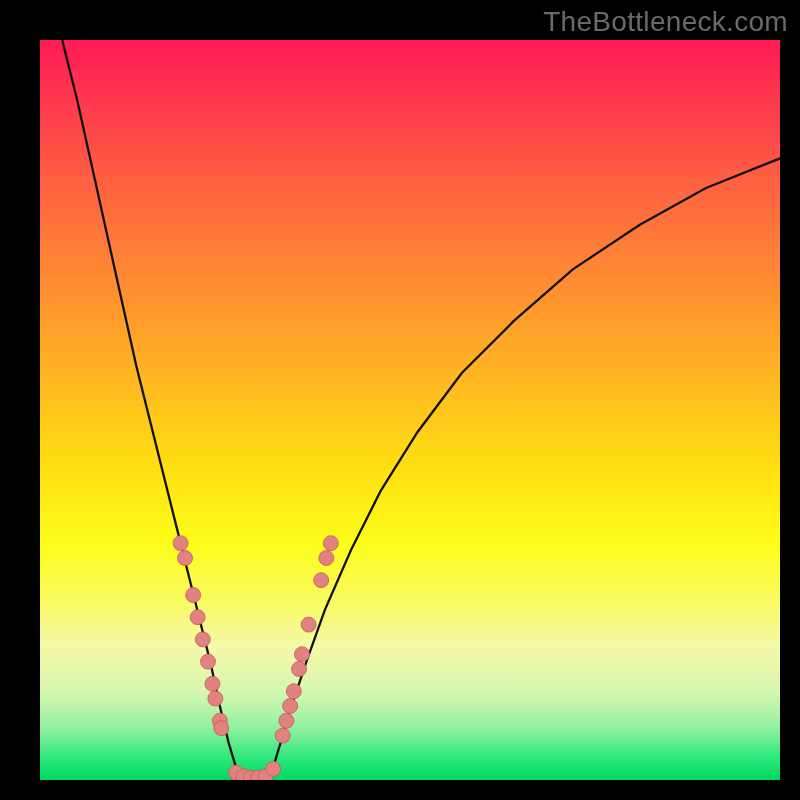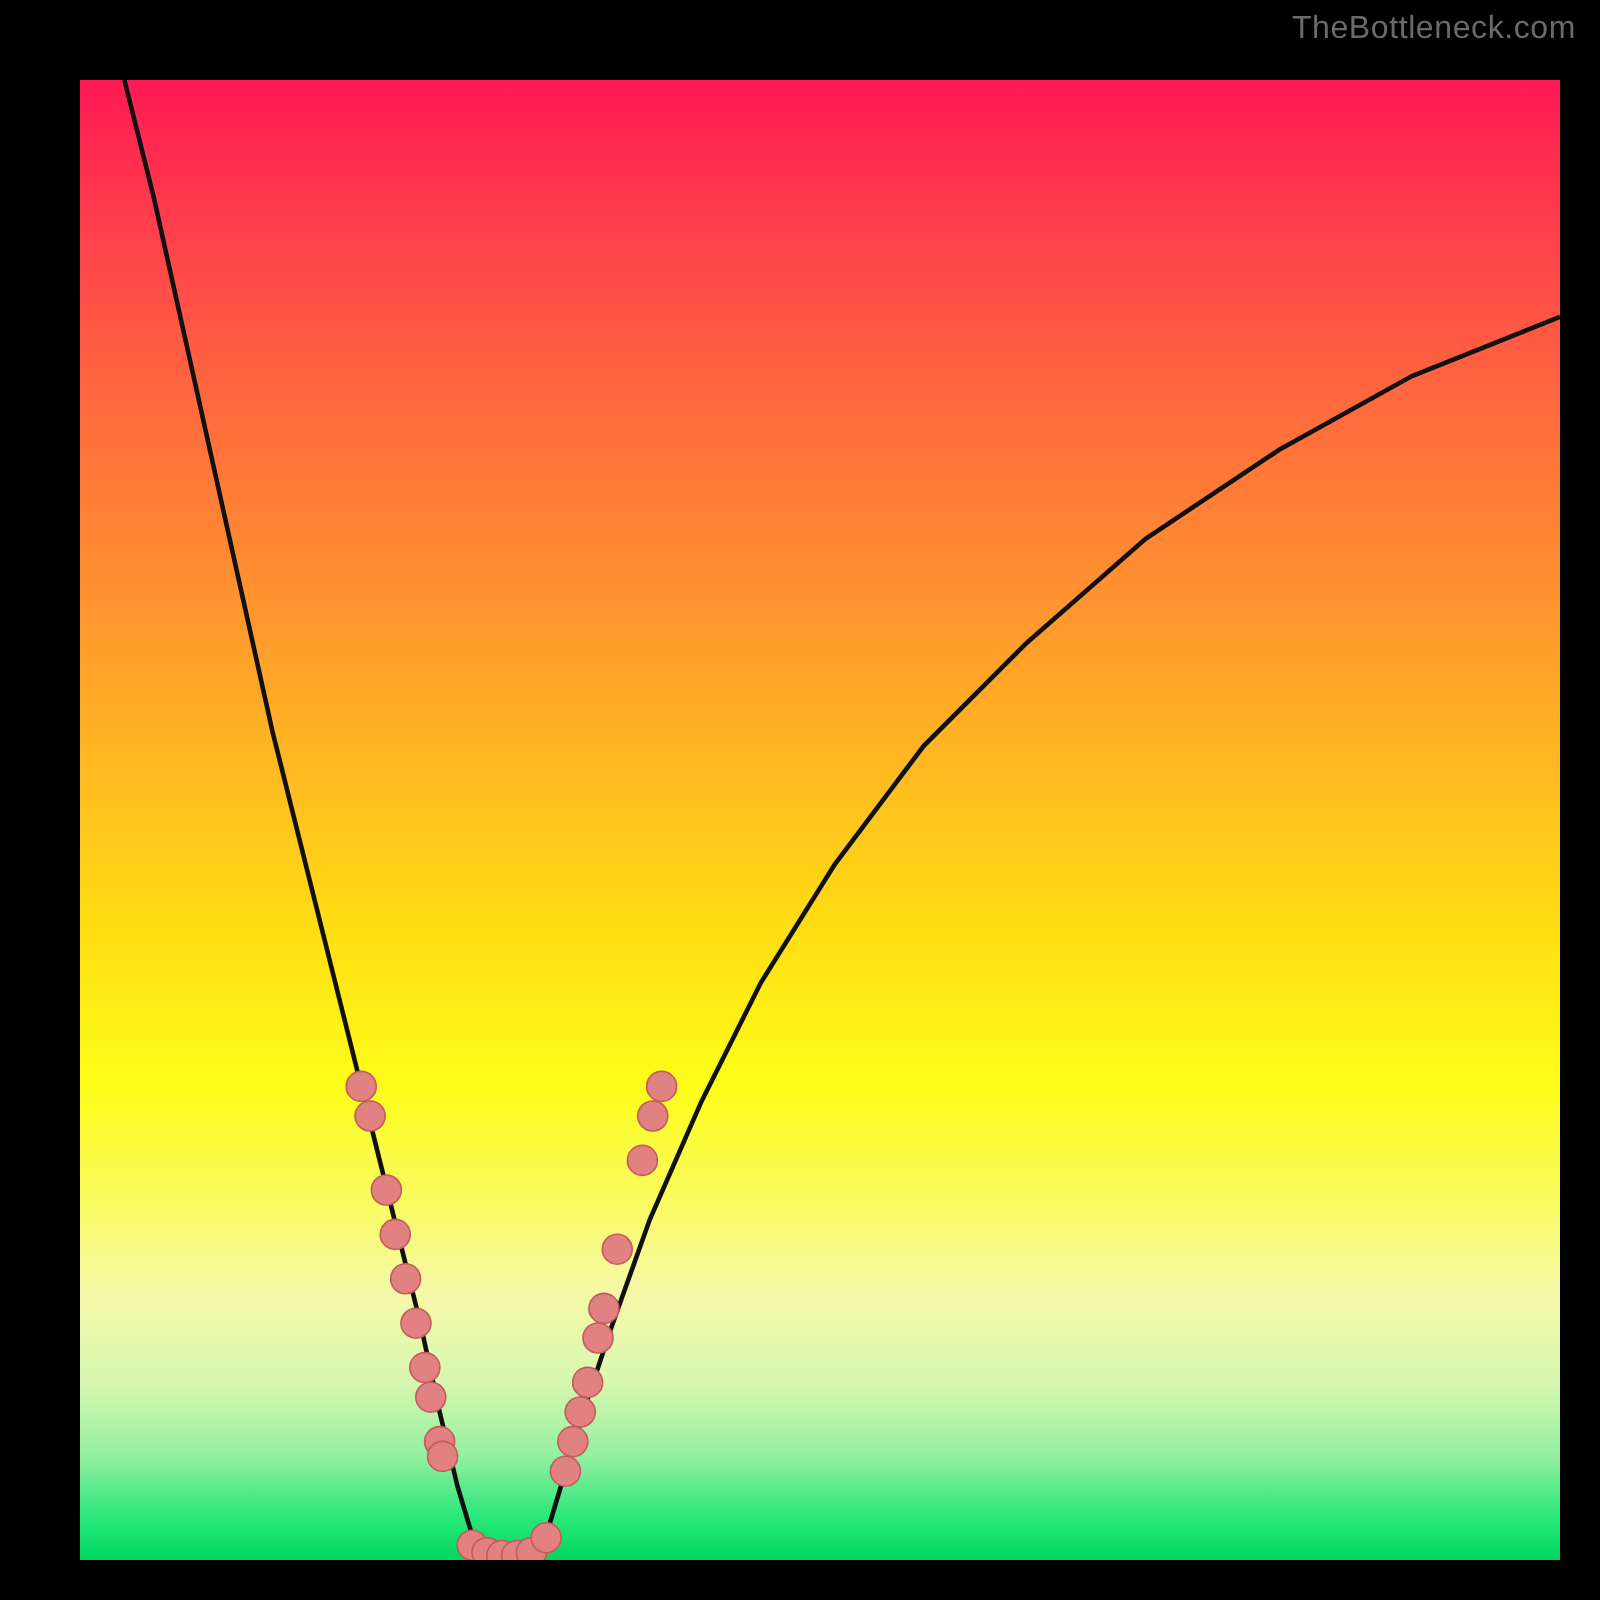--- a/index.html
+++ b/index.html
@@ -45,21 +45,21 @@
     left: 40px;
     top: 40px;
     width: 740px;
     height: 740px;
   }
   .watermark {
     position: absolute;
     top: 6px;
     right: 12px;
     font-family: Arial, Helvetica, sans-serif;
-    font-size: 16px;
+    font-size: 28px;
     color: #6a6a6a;
     letter-spacing: 0.3px;
   }
 </style>
 </head>
 <body>
 
 <div class="frame">
 
   <div class="plot-area"></div>

